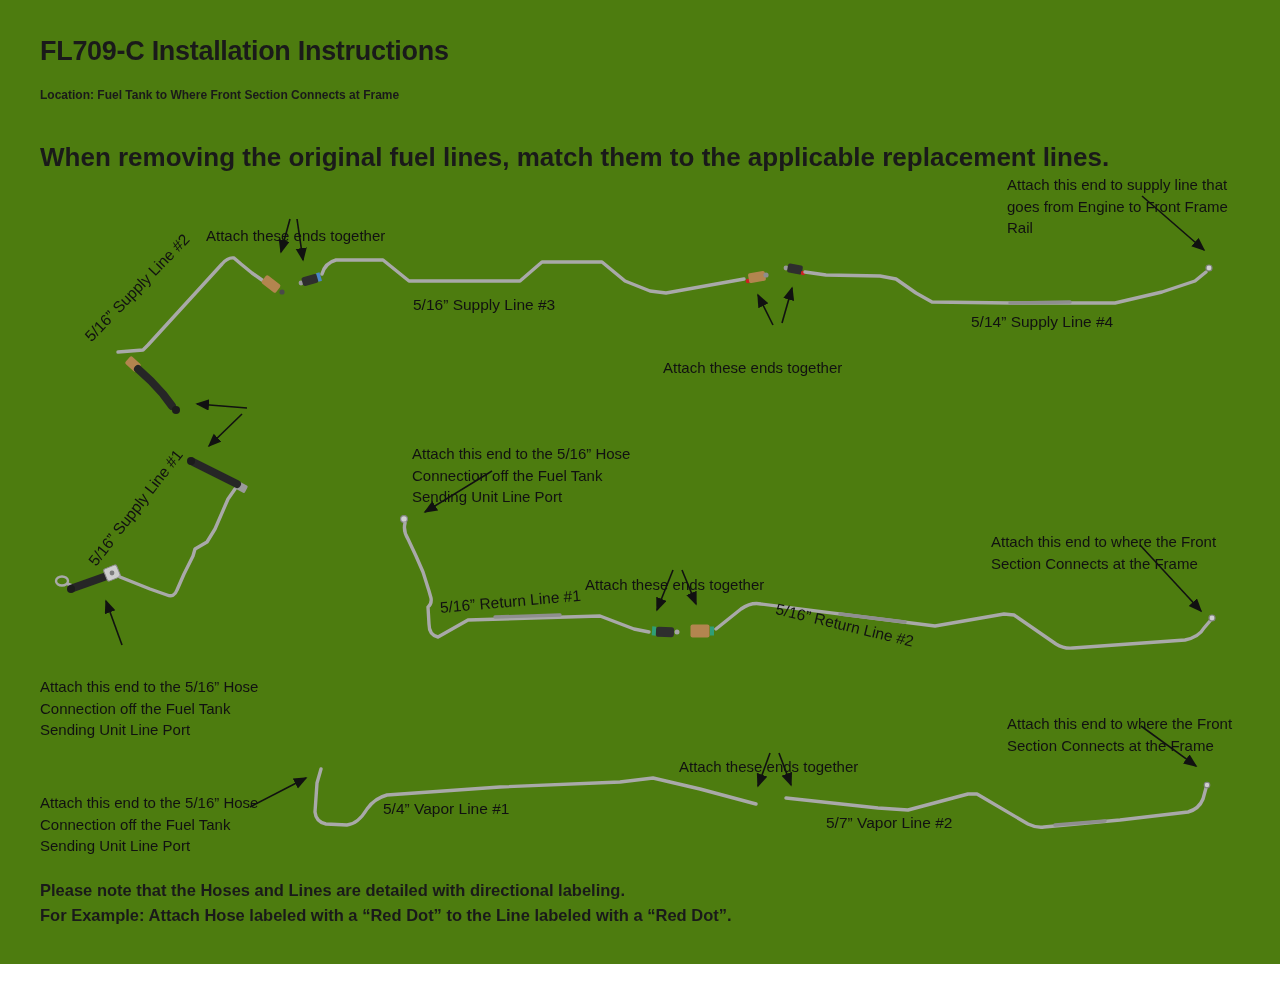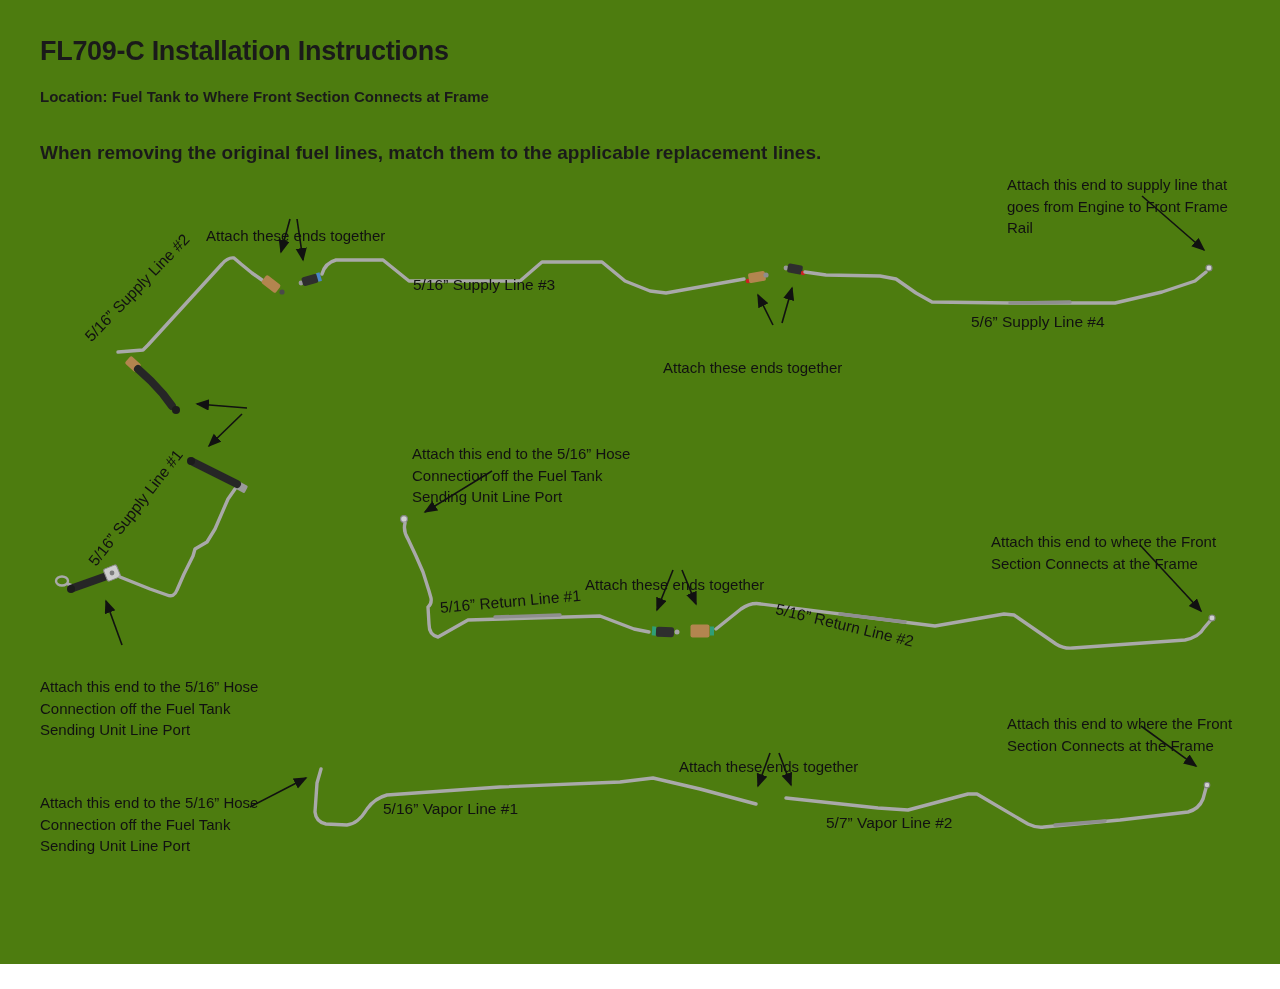--- a/index.html
+++ b/index.html
@@ -1,21 +1,21 @@
 <!DOCTYPE html>
 <html><head>
 <meta charset="utf-8">
 <style>
   html,body{margin:0;padding:0;background:#ffffff;}
   #page{position:relative;width:1280px;height:964px;background:#4d7c0f;overflow:hidden;
         font-family:"Liberation Sans",sans-serif;color:#1a1a1a;text-decoration:underline;}
   .t{position:absolute;white-space:nowrap;}
   .title{left:40px;top:36px;font-size:27px;font-weight:bold;letter-spacing:-0.3px;}
-  .subtitle{left:40px;top:88px;font-size:15px;font-weight:bold;}
-  .note{left:40px;top:142px;font-size:19px;font-weight:bold;}
+  .subtitle{left:40px;top:88px;font-size:12px;font-weight:bold;}
+  .note{left:40px;top:142px;font-size:26px;font-weight:bold;}
   .ann{position:absolute;font-size:15px;line-height:21.5px;color:#111;margin-top:30px;}
   .ann.single{white-space:nowrap;text-align:center;}
   .lbl{position:absolute;font-size:15.5px;white-space:nowrap;color:#111;}
   .rot{transform-origin:left center;}
   .footer{position:absolute;left:40px;top:878px;font-size:16.5px;font-weight:bold;line-height:24.5px;}
   svg{position:absolute;left:0;top:0;}
   .tube{fill:none;stroke:#a9a9a9;stroke-width:3.4;stroke-linecap:round;stroke-linejoin:round;}
   .tube-thin{fill:none;stroke:#a9a9a9;stroke-width:2.4;}
   .tube-dark{fill:none;stroke:#8f8f8f;stroke-width:3.4;stroke-linecap:round;}
   .hose{fill:none;stroke:#262626;stroke-width:8;stroke-linecap:round;}
@@ -133,22 +133,26 @@
   <div class="ann single" style="left:663px;top:327px;">Attach these ends together</div>
   <div class="ann" style="left:412px;top:413px;width:220px;">Attach this end to the 5/16” Hose Connection off the Fuel Tank Sending Unit Line Port</div>
   <div class="ann single" style="left:585px;top:544px;">Attach these ends together</div>
   <div class="ann" style="left:991px;top:501px;width:228px;">Attach this end to where the Front Section Connects at the Frame</div>
   <div class="ann" style="left:40px;top:646px;width:220px;">Attach this end to the 5/16” Hose Connection off the Fuel Tank Sending Unit Line Port</div>
   <div class="ann single" style="left:679px;top:726px;">Attach these ends together</div>
   <div class="ann" style="left:1007px;top:683px;width:228px;">Attach this end to where the Front Section Connects at the Frame</div>
   <div class="ann" style="left:40px;top:762px;width:220px;">Attach this end to the 5/16” Hose Connection off the Fuel Tank Sending Unit Line Port</div>
 
   <div class="lbl rot" style="left:88px;top:330px;transform:rotate(-46deg);">5/16” Supply Line #2</div>
-  <div class="lbl" style="left:413px;top:276px;">5/16” Supply Line #3</div>
-  <div class="lbl" style="left:971px;top:313px;">5/6” Supply Line #4</div>
+  <div class="lbl" style="left:413px;top:296px;">5/16” Supply Line #3</div>
+  <div class="lbl" style="left:971px;top:313px;">5/14” Supply Line #4</div>
   <div class="lbl rot" style="left:92px;top:555px;transform:rotate(-52deg);">5/16” Supply Line #1</div>
   <div class="lbl rot" style="left:440px;top:599px;transform:rotate(-5deg);">5/16” Return Line #1</div>
   <div class="lbl rot" style="left:776px;top:600px;transform:rotate(13.5deg);">5/16” Return Line #2</div>
-  <div class="lbl" style="left:383px;top:800px;">5/16” Vapor Line #1</div>
+  <div class="lbl" style="left:383px;top:800px;">5/4” Vapor Line #1</div>
   <div class="lbl" style="left:826px;top:814px;">5/7” Vapor Line #2</div>
 
+  <div class="footer">
+    <div>Please note that the Hoses and Lines are detailed with directional labeling.</div>
+    <div>For Example: Attach Hose labeled with a “Red Dot” to the Line labeled with a “Red Dot”.</div>
+  </div>
 
 </div>
 
 </body></html>

